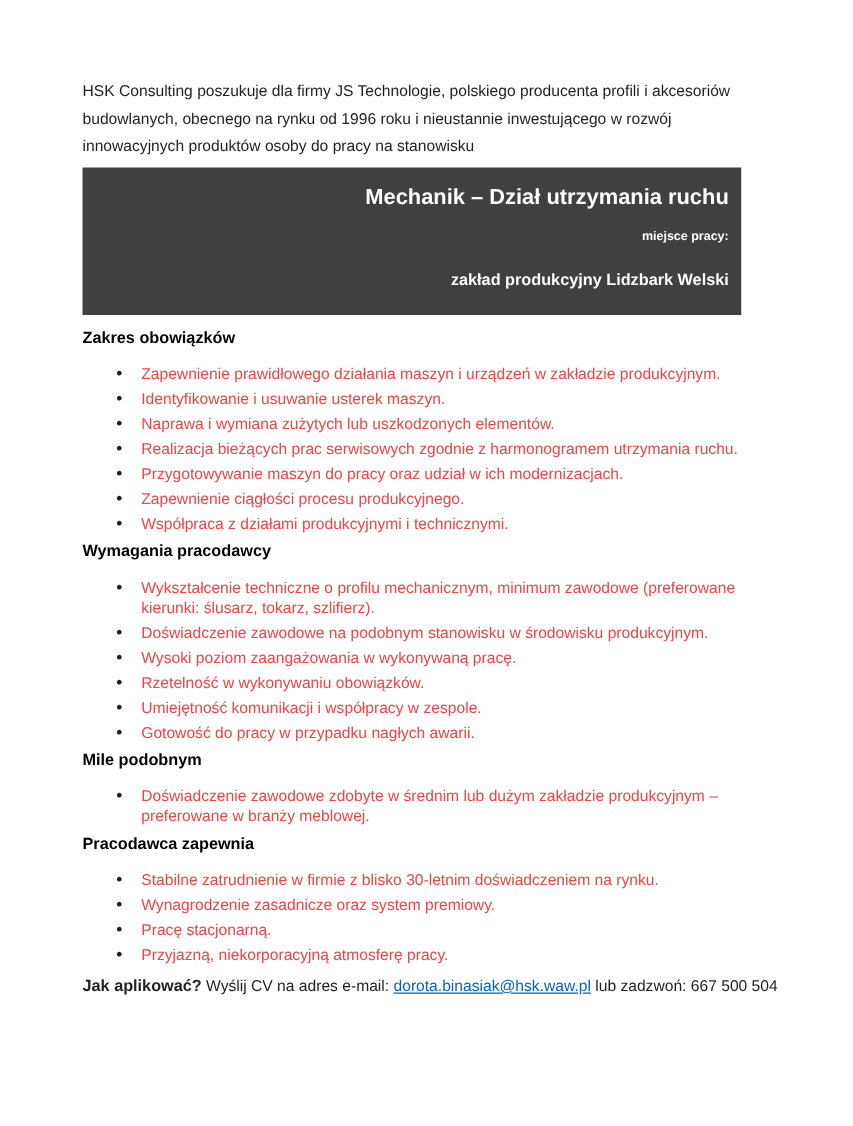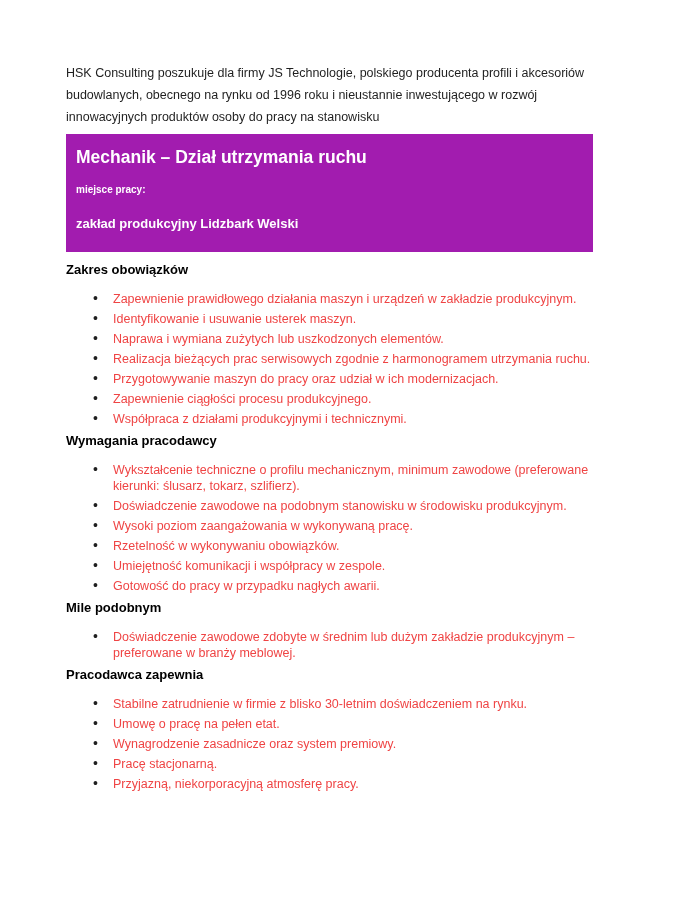--- a/index.html
+++ b/index.html
@@ -20,23 +20,23 @@
   .intro {
     margin: 0;
     font-size: 12.5px;
     line-height: 22px;
     color: #1f1f1f;
   }
 
   .banner {
     margin-top: 6px;
     margin-bottom: 10px;
-    background: #a21caf;
+    background: #404040;
     color: #ffffff;
-    text-align: left;
+    text-align: right;
     padding: 11px 10px 20px 10px;
     box-sizing: border-box;
     min-height: 112px;
   }
   .banner-title {
     font-size: 17.5px;
     font-weight: bold;
     line-height: 24px;
   }
   .banner-sub1 {
@@ -139,23 +139,25 @@
         <h2 class="sec-heading">Mile podobnym</h2>
         <ul class="bullets">
             <li>Doświadczenie zawodowe zdobyte w średnim lub dużym zakładzie produkcyjnym – preferowane w branży meblowej.</li>
           </ul>
       </section>
 
       <section>
         <h2 class="sec-heading">Pracodawca zapewnia</h2>
         <ul class="bullets">
             <li>Stabilne zatrudnienie w firmie z blisko 30-letnim doświadczeniem na rynku.</li>
-            <li>Umowę o pracę na pełen etat.</li>
             <li>Wynagrodzenie zasadnicze oraz system premiowy.</li>
             <li>Pracę stacjonarną.</li>
             <li>Przyjazną, niekorporacyjną atmosferę pracy.</li>
           </ul>
       </section>
     </div>
 
+    <p class="apply">
+      <span class="apply-label">Jak aplikować?</span><span> Wyślij CV na adres e-mail: </span><a href="#" class="email-link">dorota.binasiak@hsk.waw.pl</a><span> lub zadzwoń: 667 500 504</span>
+    </p>
 
   </div>
 </div>
 
 </body></html>

